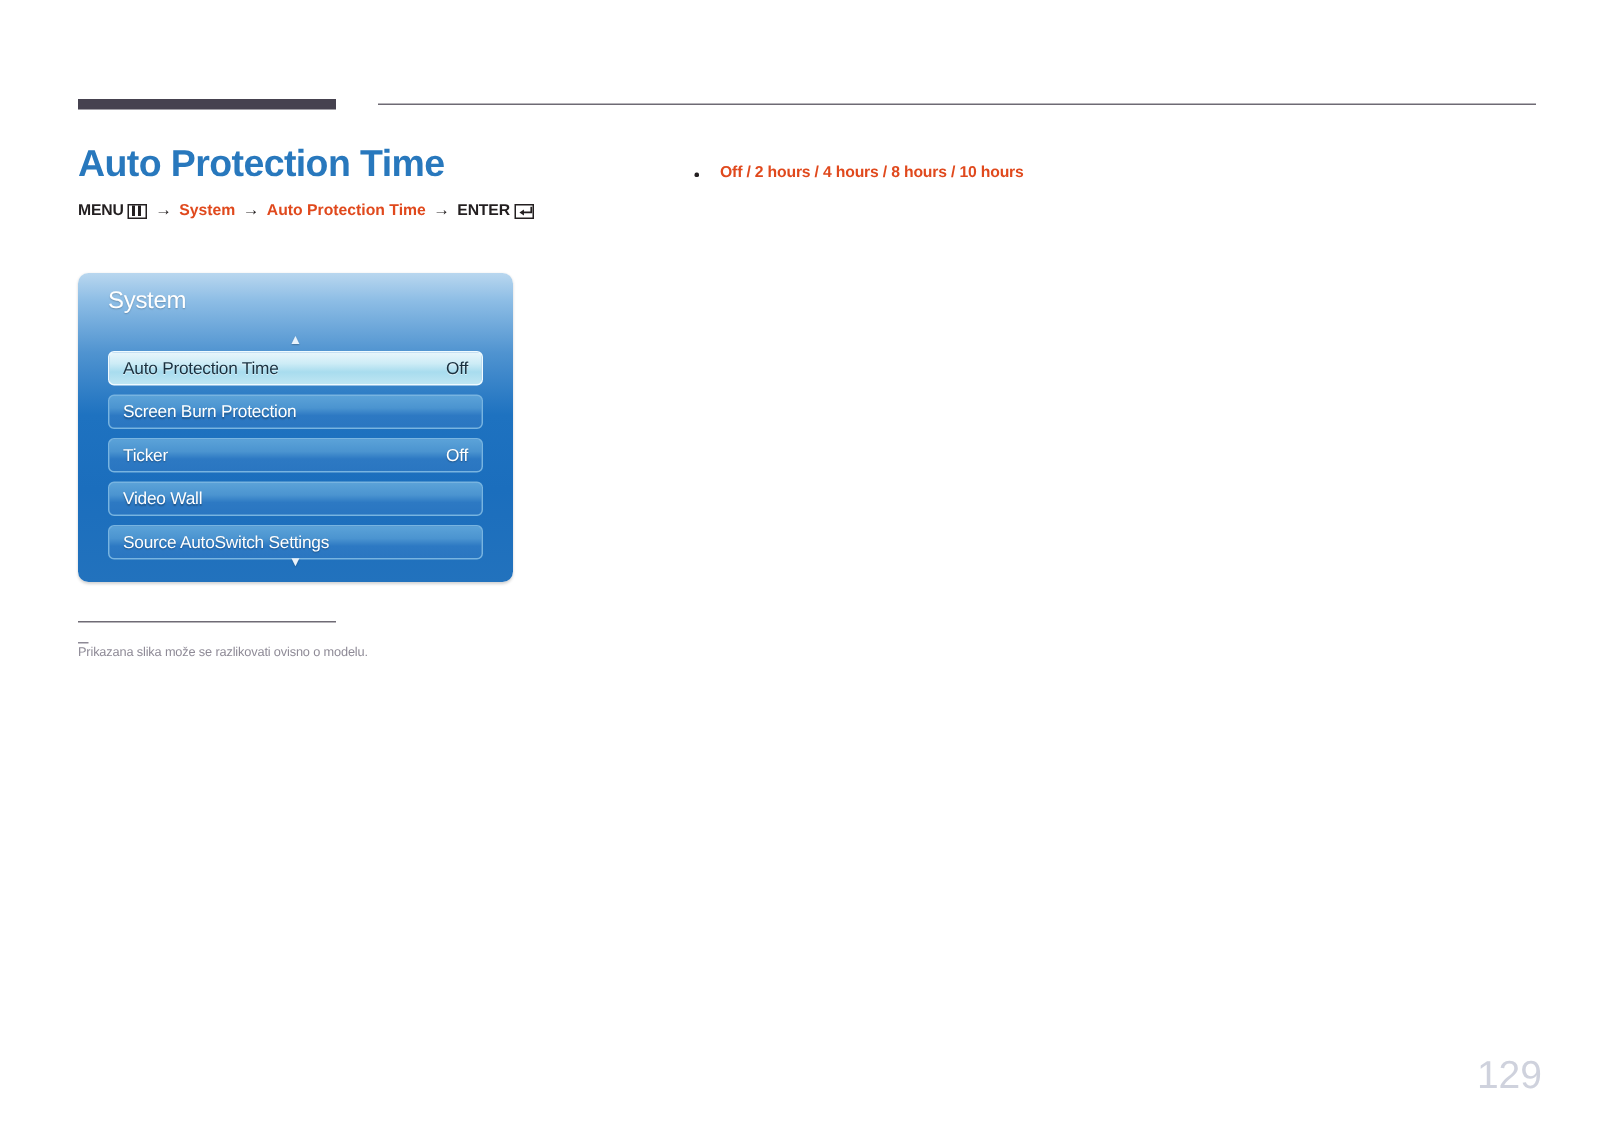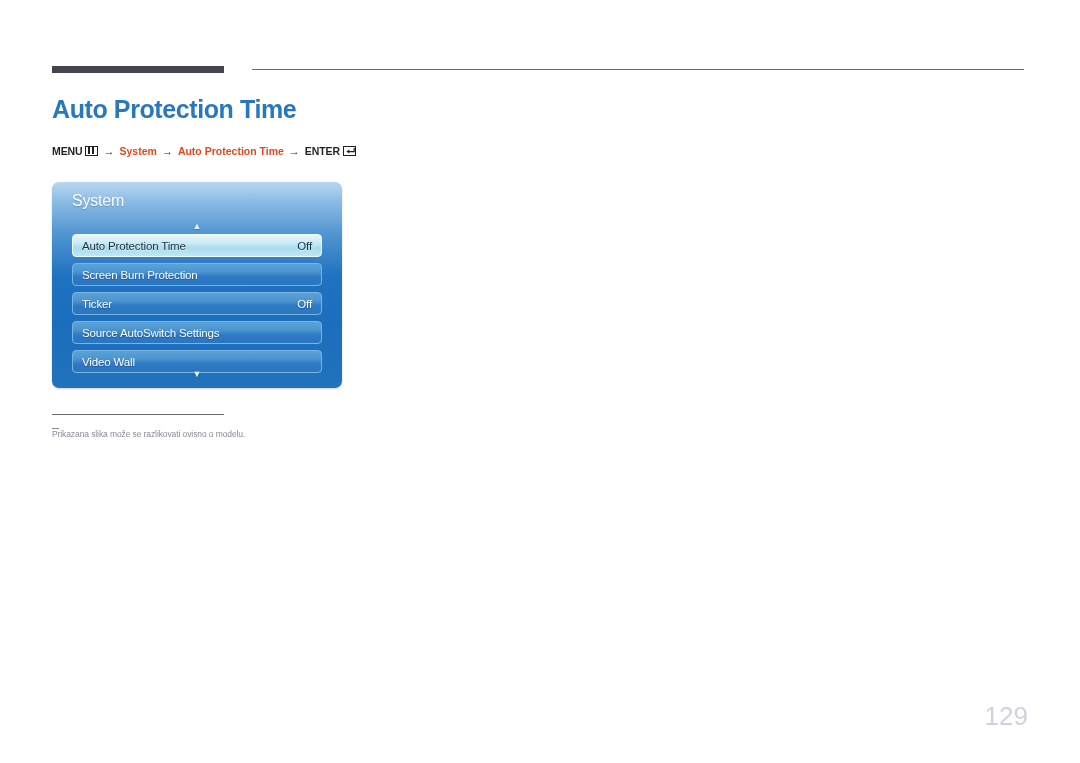--- a/index.html
+++ b/index.html
@@ -61,27 +61,27 @@
     font-weight: bold;
     color: #2878bd;
     letter-spacing: -0.4px;
     line-height: 1.15;
     margin: 0;
     white-space: nowrap;
   }
 
   
   .breadcrumb {
-    margin-top: 22px;
+    margin-top: 11px;
     font-size: 10.5px;
     font-weight: bold;
     color: #231f20;
     white-space: nowrap;
     display: flex;
-    align-items: flex-start;
+    align-items: flex-end;
     line-height: 1;
   }
   .bc-word { letter-spacing: -0.1px; }
   .bc-orange { color: #e0491d; }
   .bc-arrow {
     margin: 0 5px;
     font-weight: normal;
     font-size: 11px;
     color: #231f20;
   }
@@ -319,38 +319,41 @@
       </div>
       <div class="osd-row normal">
         <span class="label">Screen Burn Protection</span>
         <span class="value"></span>
       </div>
       <div class="osd-row normal">
         <span class="label">Ticker</span>
         <span class="value">Off</span>
       </div>
       <div class="osd-row normal">
+        <span class="label">Video Wall</span>
+        <span class="value"></span>
+      </div>
+      <div class="osd-row normal">
         <span class="label">Source AutoSwitch Settings</span>
-        <span class="value"></span>
-      </div>
-      <div class="osd-row normal">
-        <span class="label">Video Wall</span>
         <span class="value"></span>
       </div>
     </div>
 
     <div class="osd-arrow osd-arrow-down">▼</div>
   </div>
 
   <div class="footnote-wrap">
     <div class="footnote-rule"></div>
     <div class="footnote">
       <span class="dash"></span>
       <span>Prikazana slika može se razlikovati ovisno o modelu.</span>
     </div>
   </div>
 
   <div class="right-col">
+    <ul class="bullet-list">
+      <li class="bullet-item">Off / 2 hours / 4 hours / 8 hours / 10 hours</li>
+    </ul>
   </div>
 
   <div class="page-number">129</div>
 
 </div>
 
 </body></html>

